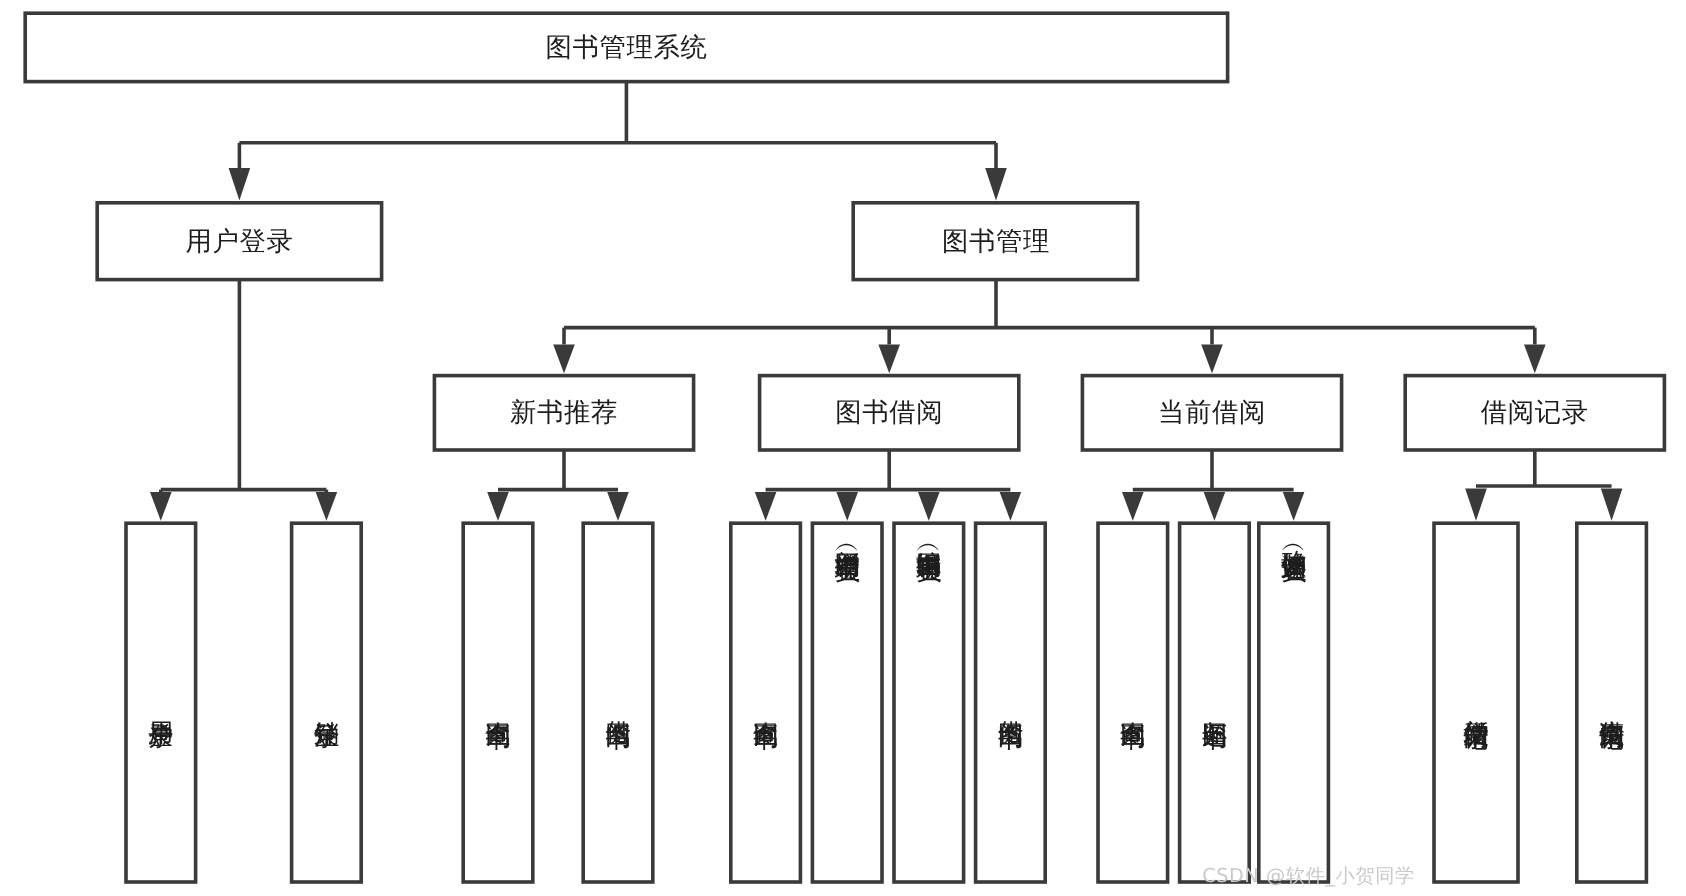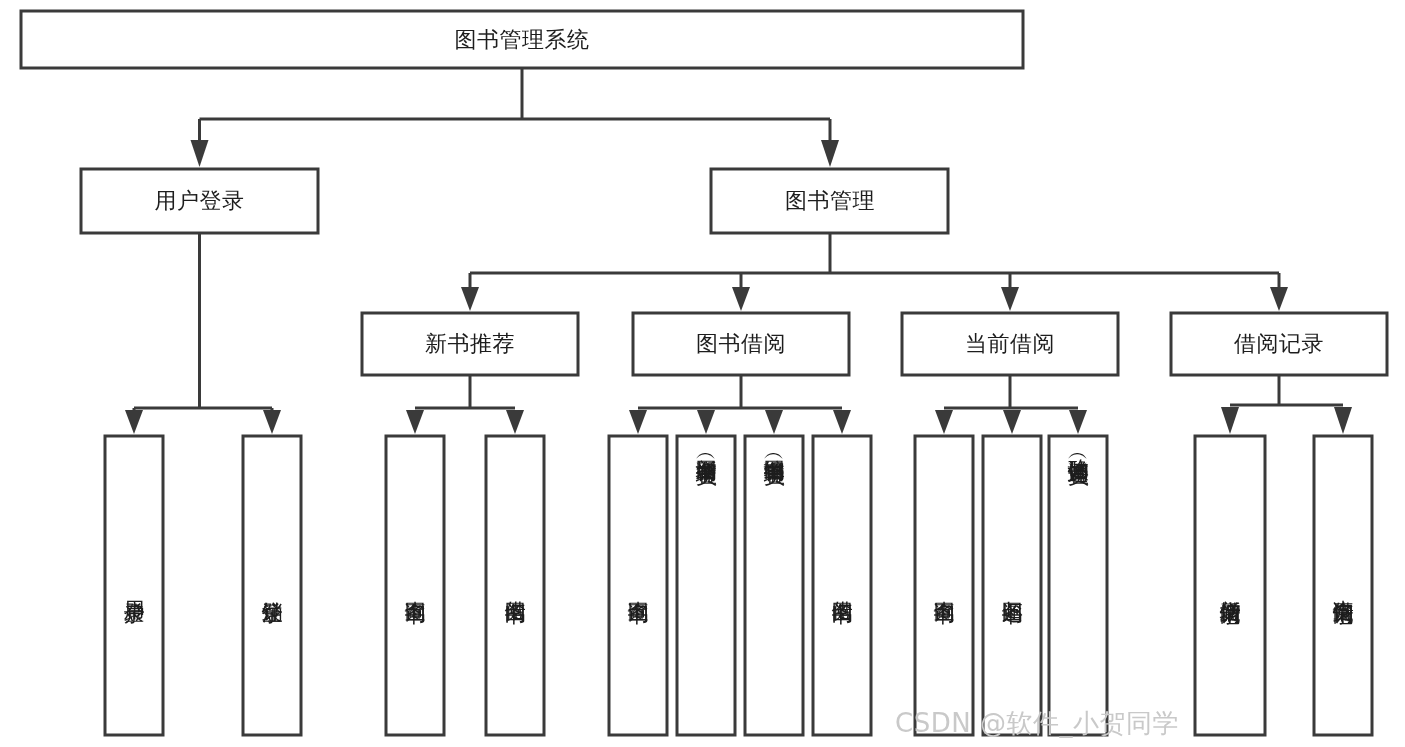--- a/index.html
+++ b/index.html
@@ -65,21 +65,21 @@
     line-height: 1.25;
     letter-spacing: 1px;
     white-space: nowrap;
     text-align: center;
   }
   .watermark {
     position: absolute;
     right: 20px;
     bottom: 6px;
     font-family: "DejaVu Sans", "Liberation Sans", sans-serif;
-    font-size: 26px;
+    font-size: 16px;
     color: #c9c9c9;
     letter-spacing: 0.5px;
     white-space: nowrap;
     user-select: none;
   }
 </style>
 </head>
 <body>
 
 <div id="diagram-root">

